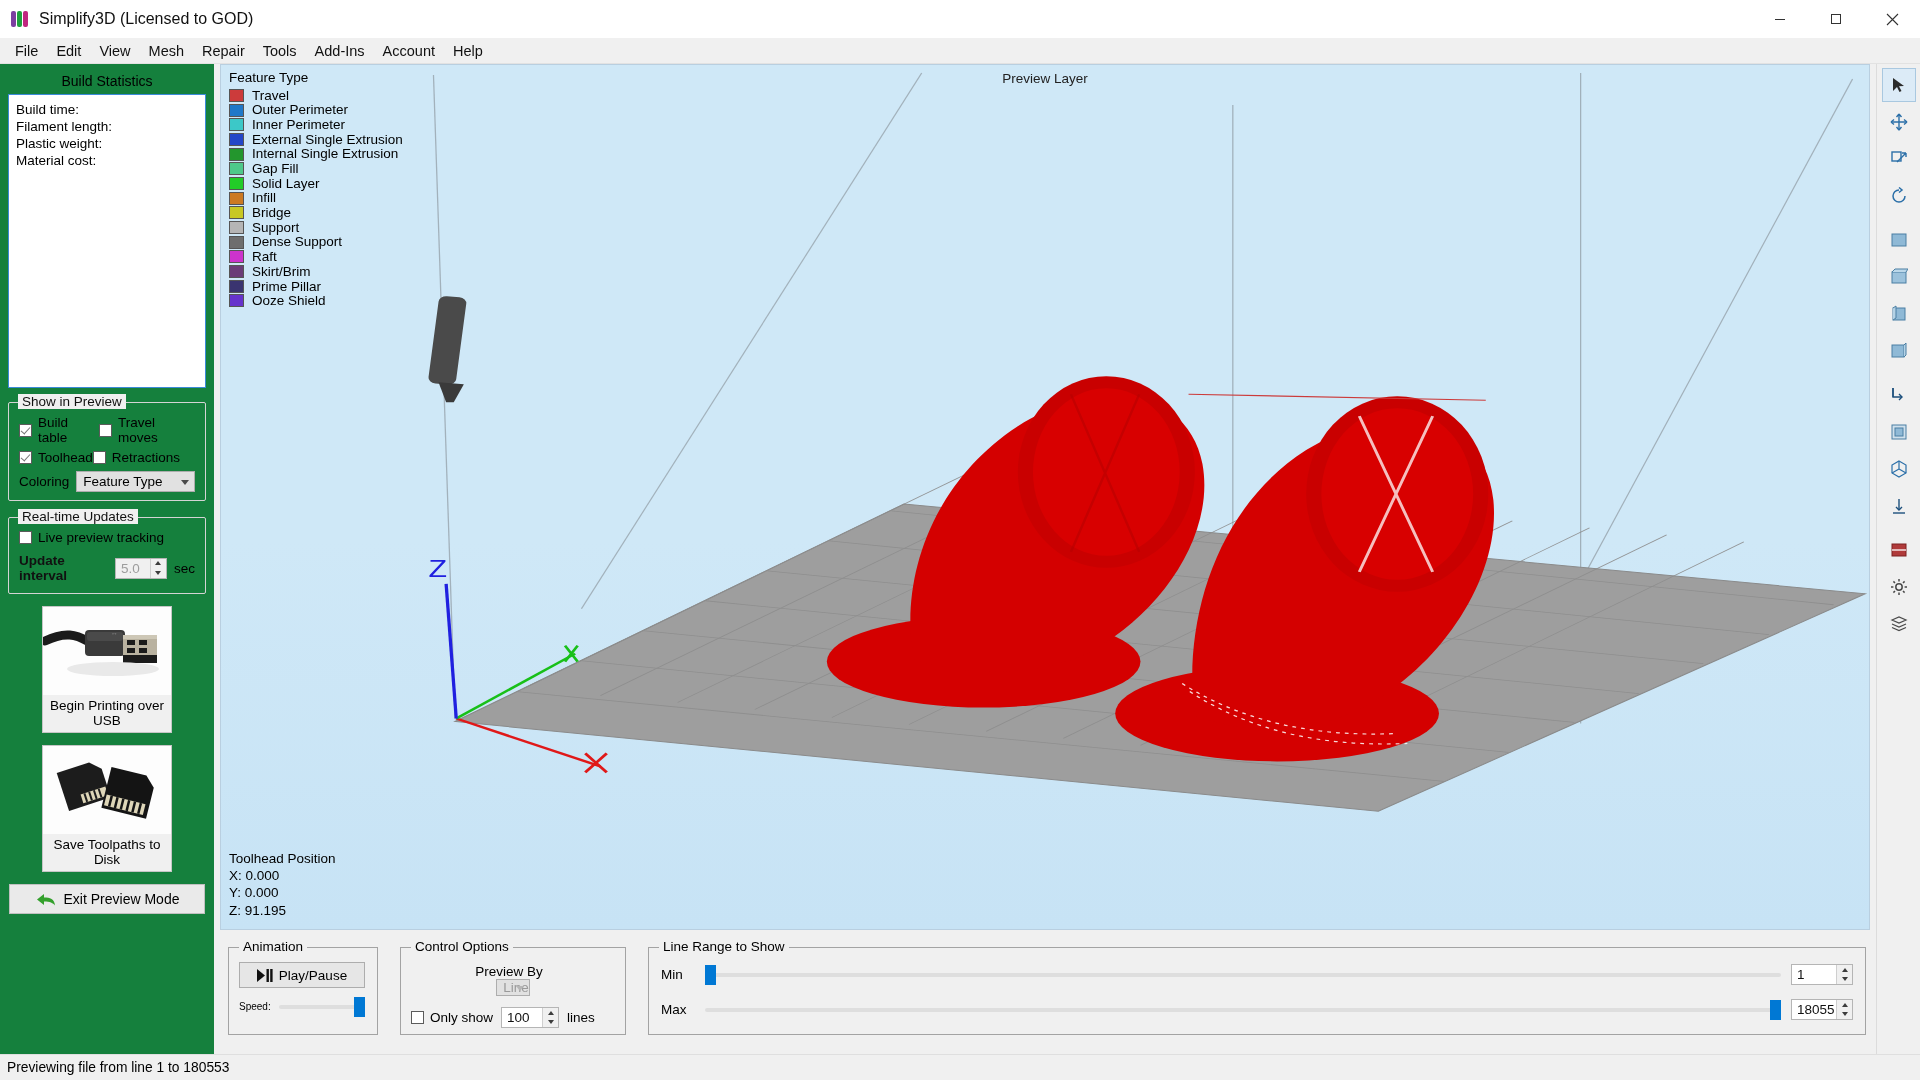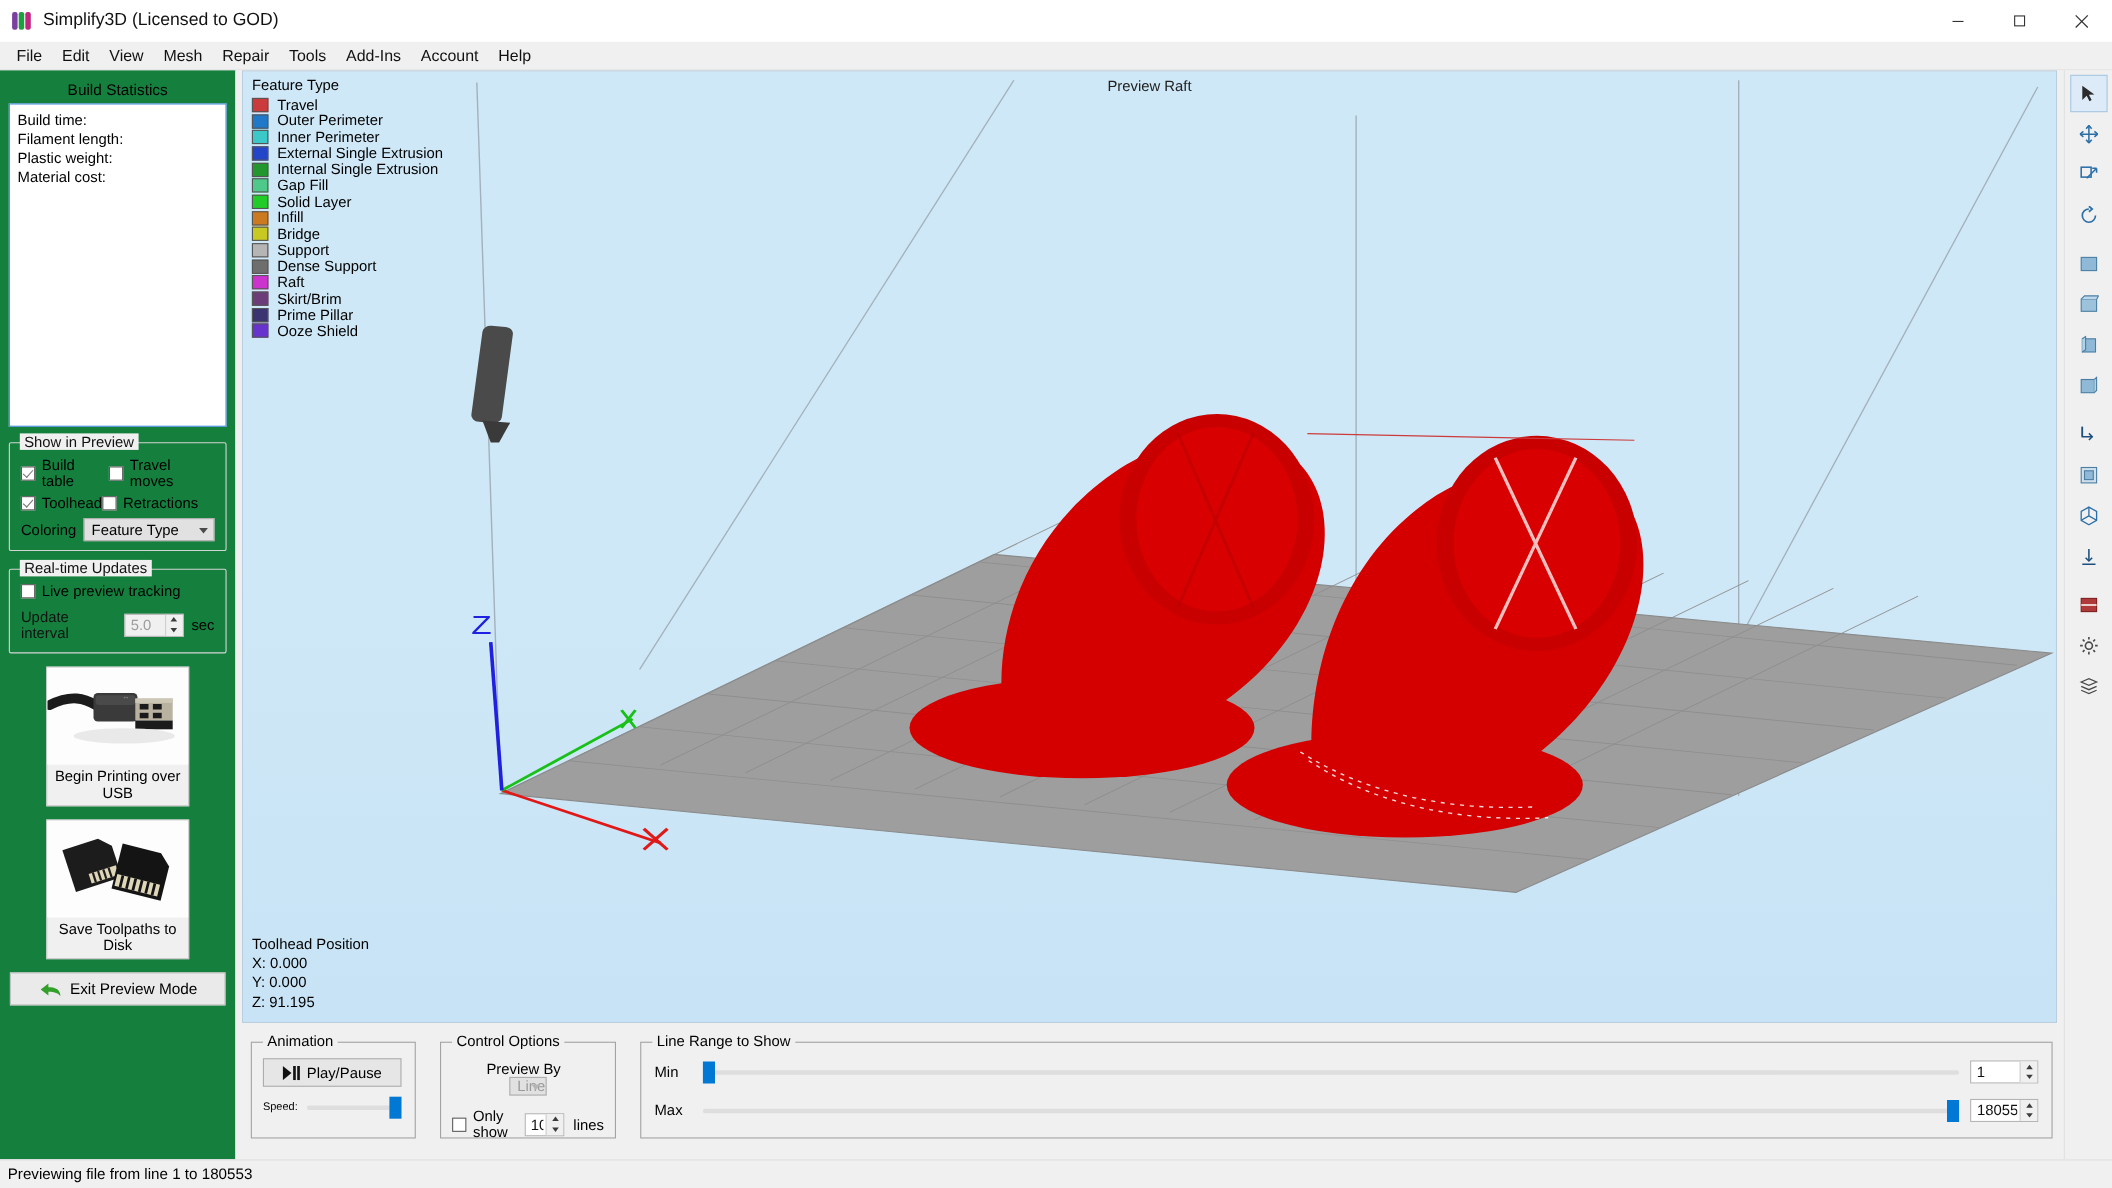--- a/index.html
+++ b/index.html
@@ -283,21 +283,21 @@
     </div>
 
     <div class="group" style="margin-top:16px;">
       <span class="glabel">Real-time Updates</span>
       <div class="gbody" style="padding:9px 10px 10px 10px;">
         <div class="cbrow">
           <span class="cb"></span>
           <span class="cbtxt">Live preview tracking</span>
         </div>
         <div style="display:flex;align-items:center;margin-top:8px;">
-          <span style="font-size:13.5px;margin-right:6px;color:#111;">Update interval</span>
+          <span style="font-size:13.5px;margin-right:6px;color:#111;font-weight:bold;">Update interval</span>
           <div class="spin disabled" style="width:56px;">
             <input type="text" disabled="" value="5.0" style="">
             <div class="spinbtns">
               <b class="up"></b>
               <b class="dn"></b>
             </div>
           </div>
           <span style="font-size:13.5px;margin-left:7px;">sec</span>
         </div>
       </div>
@@ -359,21 +359,21 @@
       <svg width="22" height="15" viewBox="0 0 22 15">
         <path d="M9 2 L2 7.5 L9 13 L9 9.5 C15 9.5 18 11 20 13.5 C19.5 7 15 5.5 9 5.5 Z" fill="#33a02c"></path>
       </svg>
       <span>Exit Preview Mode</span>
     </div>
   </div>
 
   <div id="centerpanel">
 
     <div id="viewport">
-      <div id="preview-mode-label">Preview Raft</div>
+      <div id="preview-mode-label">Preview Layer</div>
 
       <svg width="100%" height="100%" viewBox="0 0 1303 866" preserveAspectRatio="none" style="position:absolute;inset:0;">
 
         <g stroke="#9aa7b0" stroke-width="1" fill="none" opacity="0.85">
           <line x1="168" y1="10" x2="185" y2="655"></line>
           <line x1="554" y1="8" x2="285" y2="545"></line>
           <line x1="800" y1="40" x2="800" y2="600"></line>
           <line x1="1075" y1="8" x2="1075" y2="660"></line>
           <line x1="1290" y1="14" x2="1070" y2="530"></line>
         </g>
@@ -529,21 +529,21 @@
           </div>
           <div style="display:flex;align-items:center;margin-top:13px;">
             <span style="font-size:10px;margin-right:8px;">Speed:</span>
             <div class="track" style="flex:1;margin-right:2px;">
               <div class="thumb" style="right:0;"></div>
             </div>
           </div>
         </div>
       </div>
 
-      <div class="bgroup" style="width:160px;margin-left:22px;">
+      <div class="bgroup" style="width:226px;margin-left:22px;">
         <span class="glabel">Control Options</span>
         <div style="padding:16px 10px 0 10px;">
           <div style="display:flex;align-items:center;flex-direction:column;">
             <span style="font-size:13.5px;margin-right:8px;">Preview By</span>
             <div class="selectbox disabled" style="flex:1;">
               <span>Line</span>
               <span class="arrow"></span>
             </div>
           </div>
           <div style="display:flex;align-items:center;margin-top:11px;">

